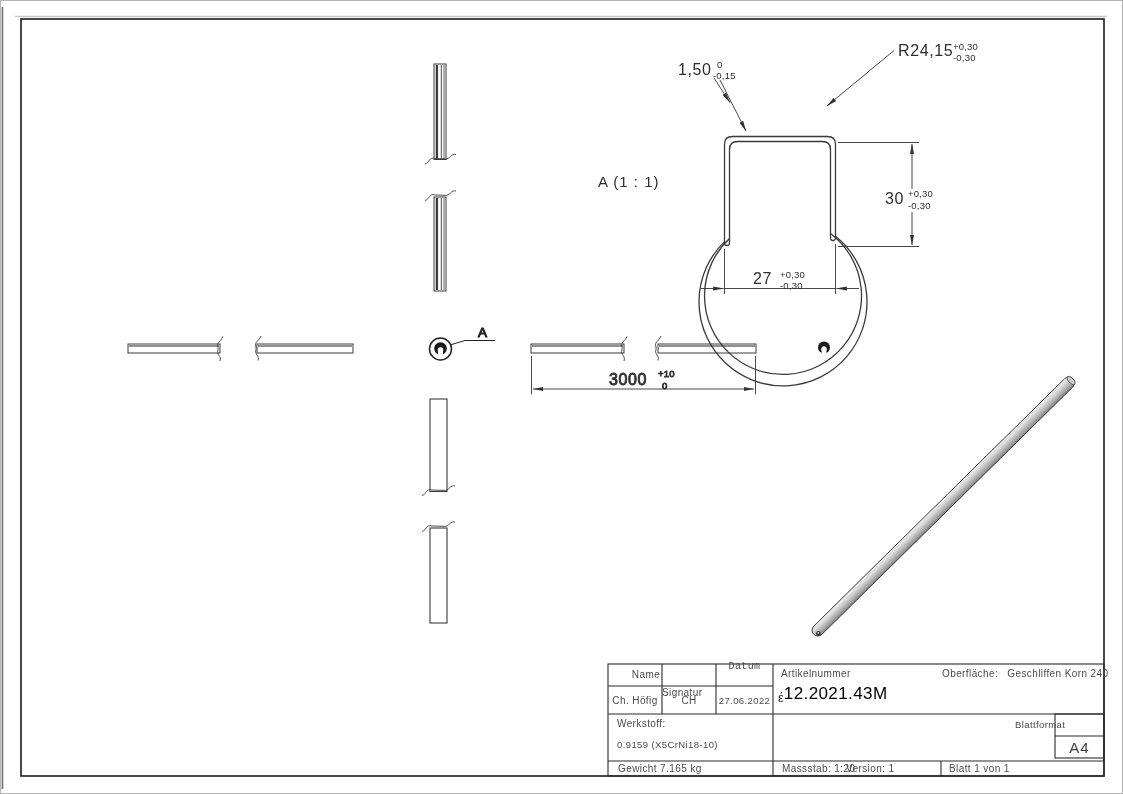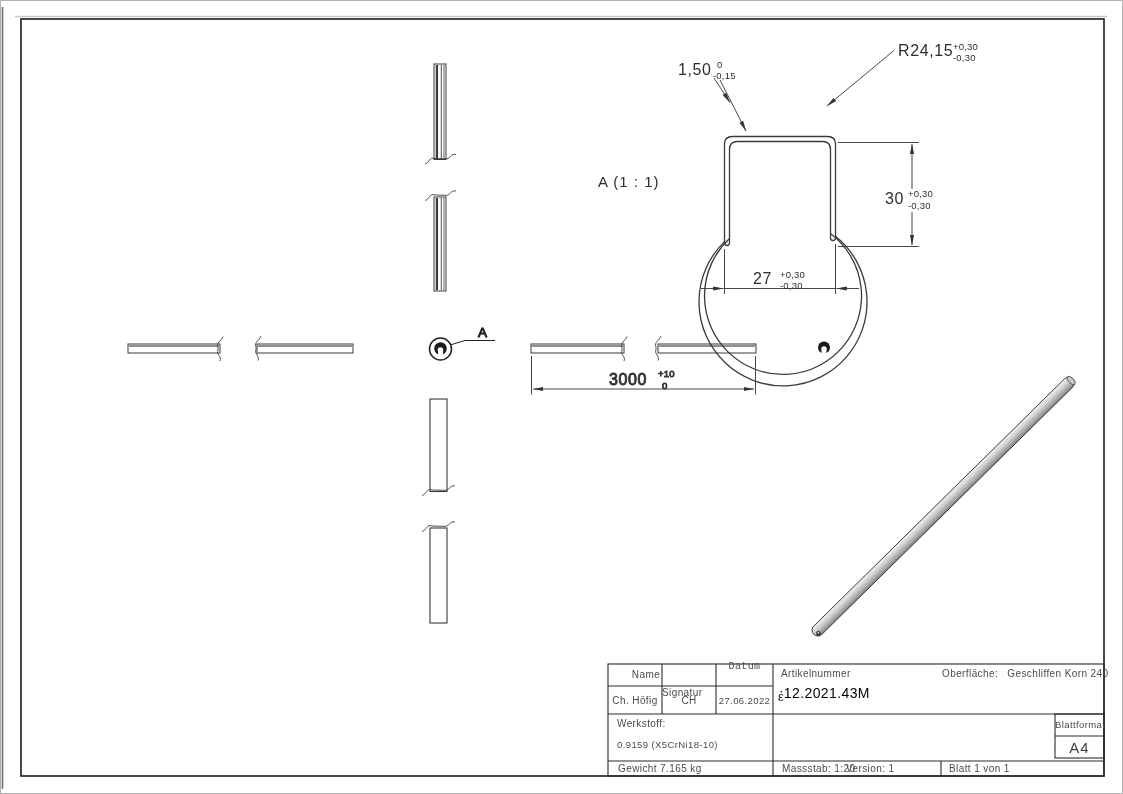--- a/index.html
+++ b/index.html
@@ -11,21 +11,21 @@
   .dim-big{font-size:16px;letter-spacing:0.6px;}
   .dim-tol{font-size:9.5px;letter-spacing:0.2px;}
   .view-label{font-size:15px;letter-spacing:1px;}
   .sec-label{font-size:13.5px;}
   
   .tb-text{position:absolute;font-size:10px;color:#4a4a4a;letter-spacing:0.4px;white-space:nowrap;}
   .tb-center{text-align:center;}
   .tb-small{font-size:9.5px;}
   .artnr-wrap{position:absolute;left:777px;top:683px;color:#000;}
   .artnr-prefix{font-size:13px;color:#222;vertical-align:baseline;position:relative;top:3px;}
-  .artnr-value{font-size:14px;color:#000;letter-spacing:0.4px;font-weight:500;}
+  .artnr-value{font-size:17px;color:#000;letter-spacing:0.4px;font-weight:500;}
   .bf-value{font-size:15px;color:#404040;letter-spacing:1px;}
 </style>
 </head>
 <body>
 
 <div id="page">
 
 <svg width="1123" height="794" viewBox="0 0 1123 794">
   <defs>
     <marker id="arr" viewBox="0 0 12 6" refX="11.5" refY="3" markerWidth="12" markerHeight="6" orient="auto-start-reverse">
@@ -183,21 +183,21 @@
     <span>Oberfläche:</span>
     <span style="margin-left:6px;">Geschliffen Korn 240</span>
   </div>
   <div class="artnr-wrap">
     <span class="artnr-prefix">έ</span><span class="artnr-value">12.2021.43M</span>
   </div>
 
   <div class="tb-text" style="left:616px;top:717px;">Werkstoff:</div>
   <div class="tb-text tb-small" style="left:616px;top:738px;">0.9159 (X5CrNi18-10)</div>
 
-  <div class="tb-text tb-center tb-small" style="left:1054px;top:718px;width:49px;">Blattformat</div>
+  <div class="tb-text tb-center tb-small" style="left:1014px;top:718px;width:49px;">Blattformat</div>
   <div class="tb-text tb-center bf-value" style="left:1054px;top:738px;width:49px;">A4</div>
 
   <div class="tb-text" style="left:617px;top:762px;">Gewicht 7.165 kg</div>
   <div class="tb-text" style="left:781px;top:762px;">Massstab: 1:20</div>
   <div class="tb-text" style="left:845px;top:762px;">Version: 1</div>
   <div class="tb-text" style="left:948px;top:762px;">Blatt 1 von 1</div>
 </div>
 
 </div>
 

